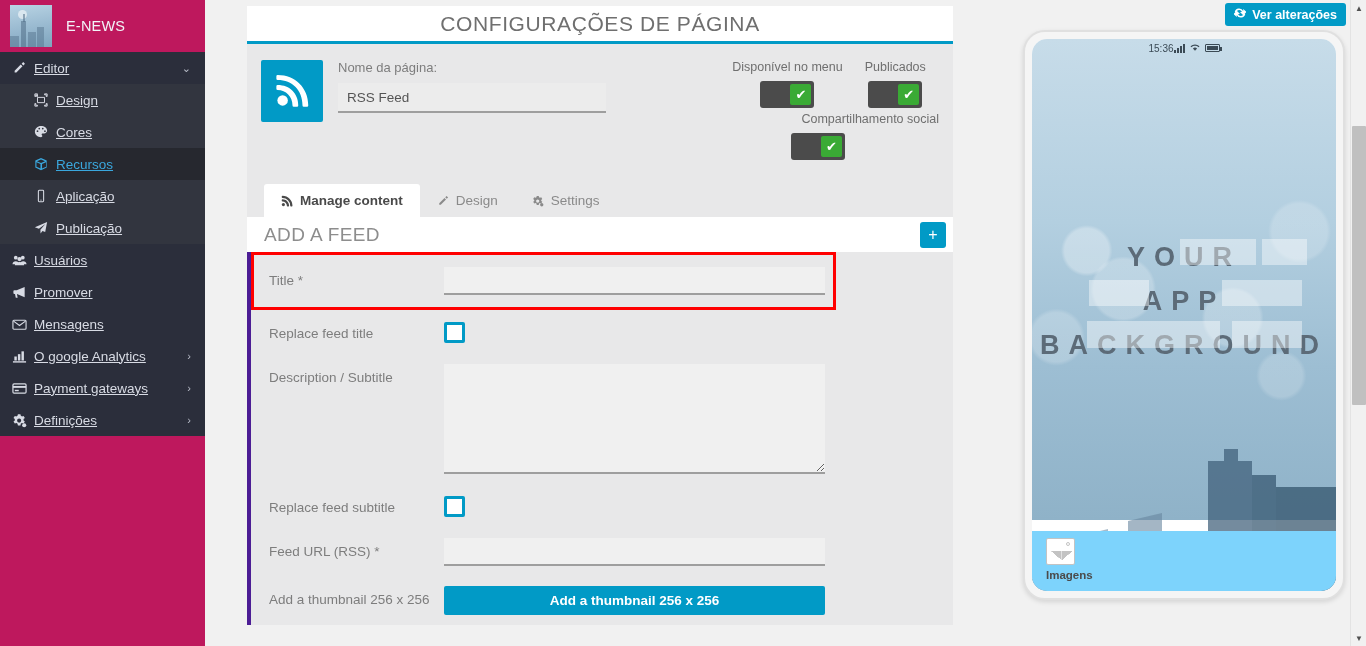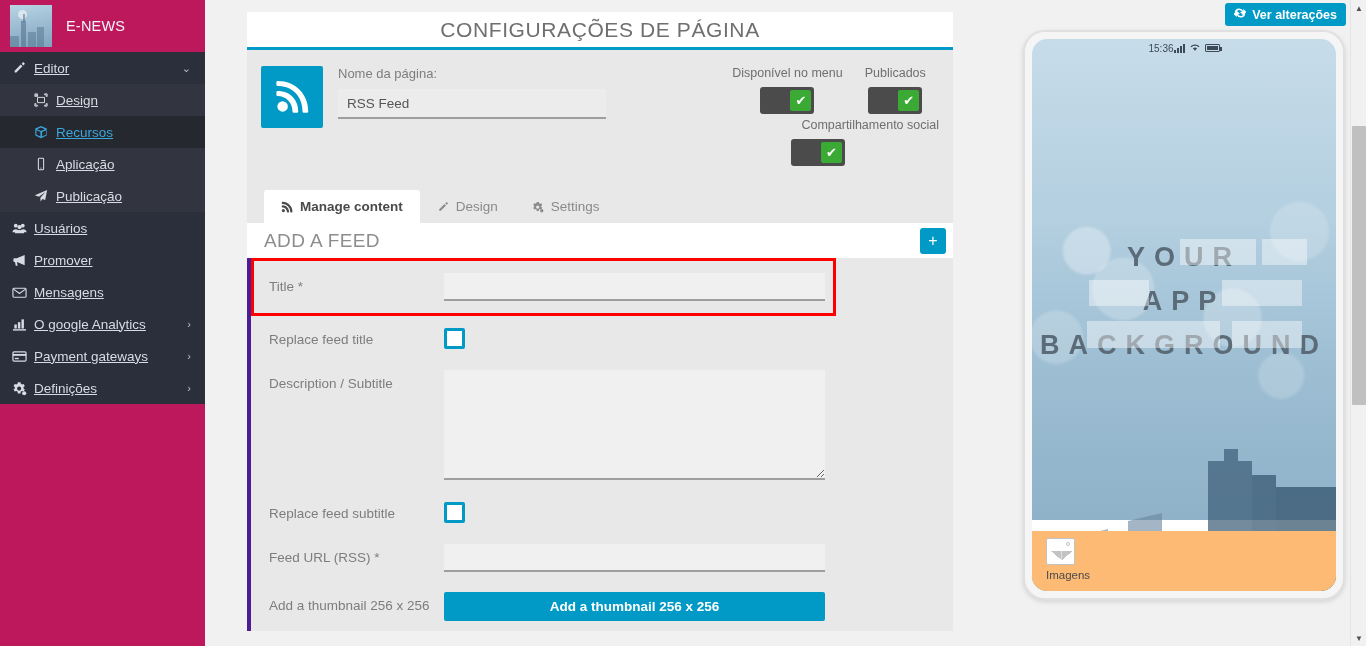--- a/index.html
+++ b/index.html
@@ -78,21 +78,21 @@
   svg.i { width: 14px; height: 14px; fill: currentColor; display:block;}
   svg.i16 { width: 15px; height: 15px; fill: currentColor; display:block;}
 
   
   .main {
     position: absolute; left: 205px; top: 0;
     width: 1161px; height: 646px;
     background: #f1f1f1;
   }
   .panel {
-    position: absolute; left: 15px; top: 12px;
+    position: absolute; left: 15px; top: 6px;
     width: 733px;
     padding-left: 27px;
   }
   .panel-head {
     background: #ffffff;
     height: 38px;
     border-bottom: 3px solid #019ac6;
     display: flex; align-items: center; justify-content: center;
   }
   .panel-head h1 {
@@ -288,21 +288,21 @@
     position: absolute; left: 0; right: 0; top: 196px;
     text-align: center;
     color: #5c6b78; font-weight: bold;
     letter-spacing: 9px; font-size: 27px; line-height: 44px;
   }
   .bg-words div { display: block; }
   .wblock { position: absolute; background: rgba(255,255,255,.42); }
   .city { position: absolute; left: 0; right: 0; bottom: 0; height: 150px; }
   .phone-footer {
     position: absolute; left: 0; right: 0; bottom: 0; height: 60px;
-    background: #fdba74; padding: 7px 0 0 14px;
+    background: #7dd3fc; padding: 7px 0 0 14px; font-weight: bold;
   }
   .img-ico {
     width: 29px; height: 27px; border: 1px solid #c3c3c3; border-radius: 2px;
     position: relative; background: #fff;
   }
   .img-ico .dot { position:absolute; right:4px; top:3px; width:4px; height:4px; border-radius:50%; border:1px solid #c3c3c3;}
   .img-ico .mtn { position:absolute; left:4px; bottom:4px; width:21px; height:9px;
      background: linear-gradient(to top right, transparent 49%, #c3c3c3 50%) ,
                  linear-gradient(to top left, transparent 49%, #c3c3c3 50%);
      background-size: 50% 100%; background-repeat: no-repeat;
@@ -355,20 +355,28 @@
     </div>
 
     <div class="nav-sub">
       <div class="nav-item">
         <span class="ico">
           <svg class="i" viewBox="0 0 16 16">
               <path d="M1 1h3v1H4v2H3V2H2v2H1zM12 1h3v3h-1V2h-2V1zM1 12h1v2h2v1H1zM14 12h1v3h-3v-1h2zM4 5h8v6H4z" fill="none" stroke="currentColor" stroke-width="1.1"></path>
             </svg>
         </span>
         <span class="lbl">Design</span>
+      </div>
+      <div class="nav-item">
+        <span class="ico">
+          <svg class="i" viewBox="0 0 16 16">
+              <path d="M8 1C4.1 1 1 3.9 1 7.5S4.1 14 8 14c.9 0 1.5-.6 1.5-1.3 0-.4-.2-.7-.4-.9-.2-.3-.4-.5-.4-.9 0-.7.6-1.2 1.3-1.2h1.5C13.4 9.7 15 8.2 15 6.3 15 3.3 11.9 1 8 1zM4 8a1 1 0 1 1 0-2 1 1 0 0 1 0 2zm2-3a1 1 0 1 1 0-2 1 1 0 0 1 0 2zm4 0a1 1 0 1 1 0-2 1 1 0 0 1 0 2zm2.5 3a1 1 0 1 1 0-2 1 1 0 0 1 0 2z"></path>
+            </svg>
+        </span>
+        <span class="lbl">Cores</span>
       </div>
       <div class="nav-item active">
         <span class="ico">
           <svg class="i" viewBox="0 0 16 16">
               <path d="M8 1 1.5 4v8L8 15l6.5-3V4zm0 1.8L12.6 4.8 8 6.9 3.4 4.8zM2.8 6 7.4 8v5L2.8 11zm6.4 7V8l4.6-2v5z"></path>
             </svg>
         </span>
         <span class="lbl">Recursos</span>
       </div>
       <div class="nav-item">

